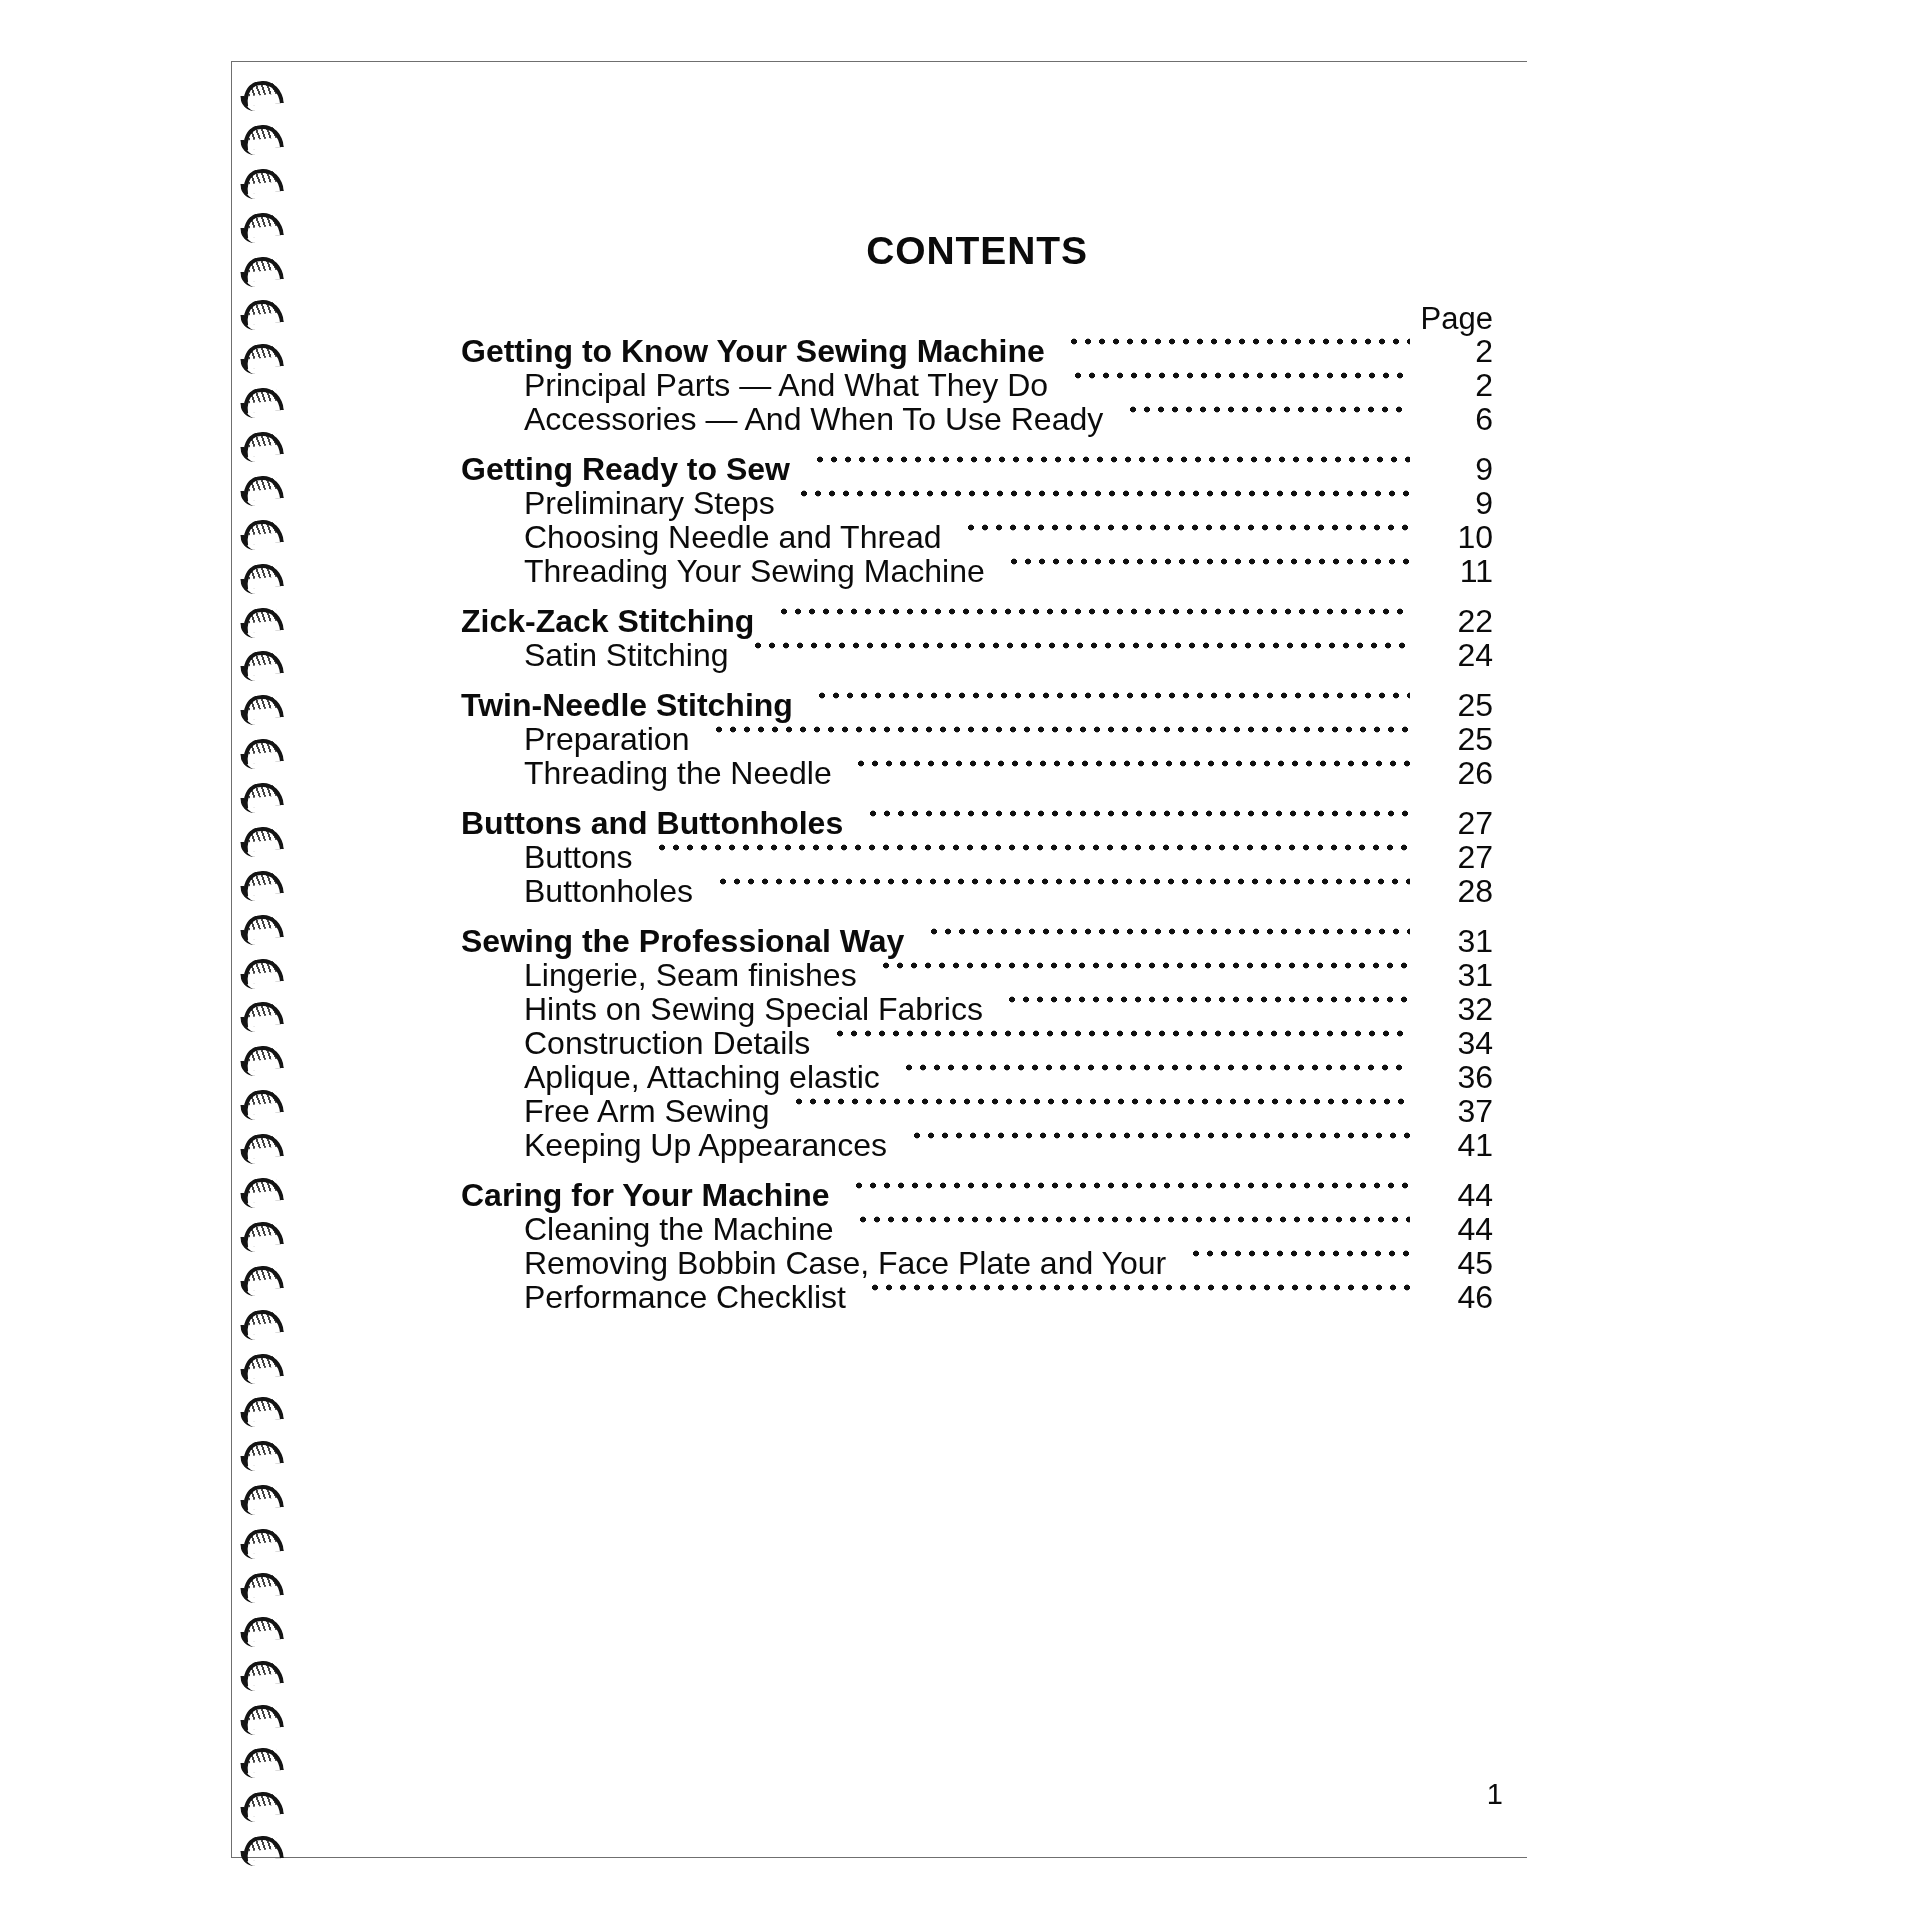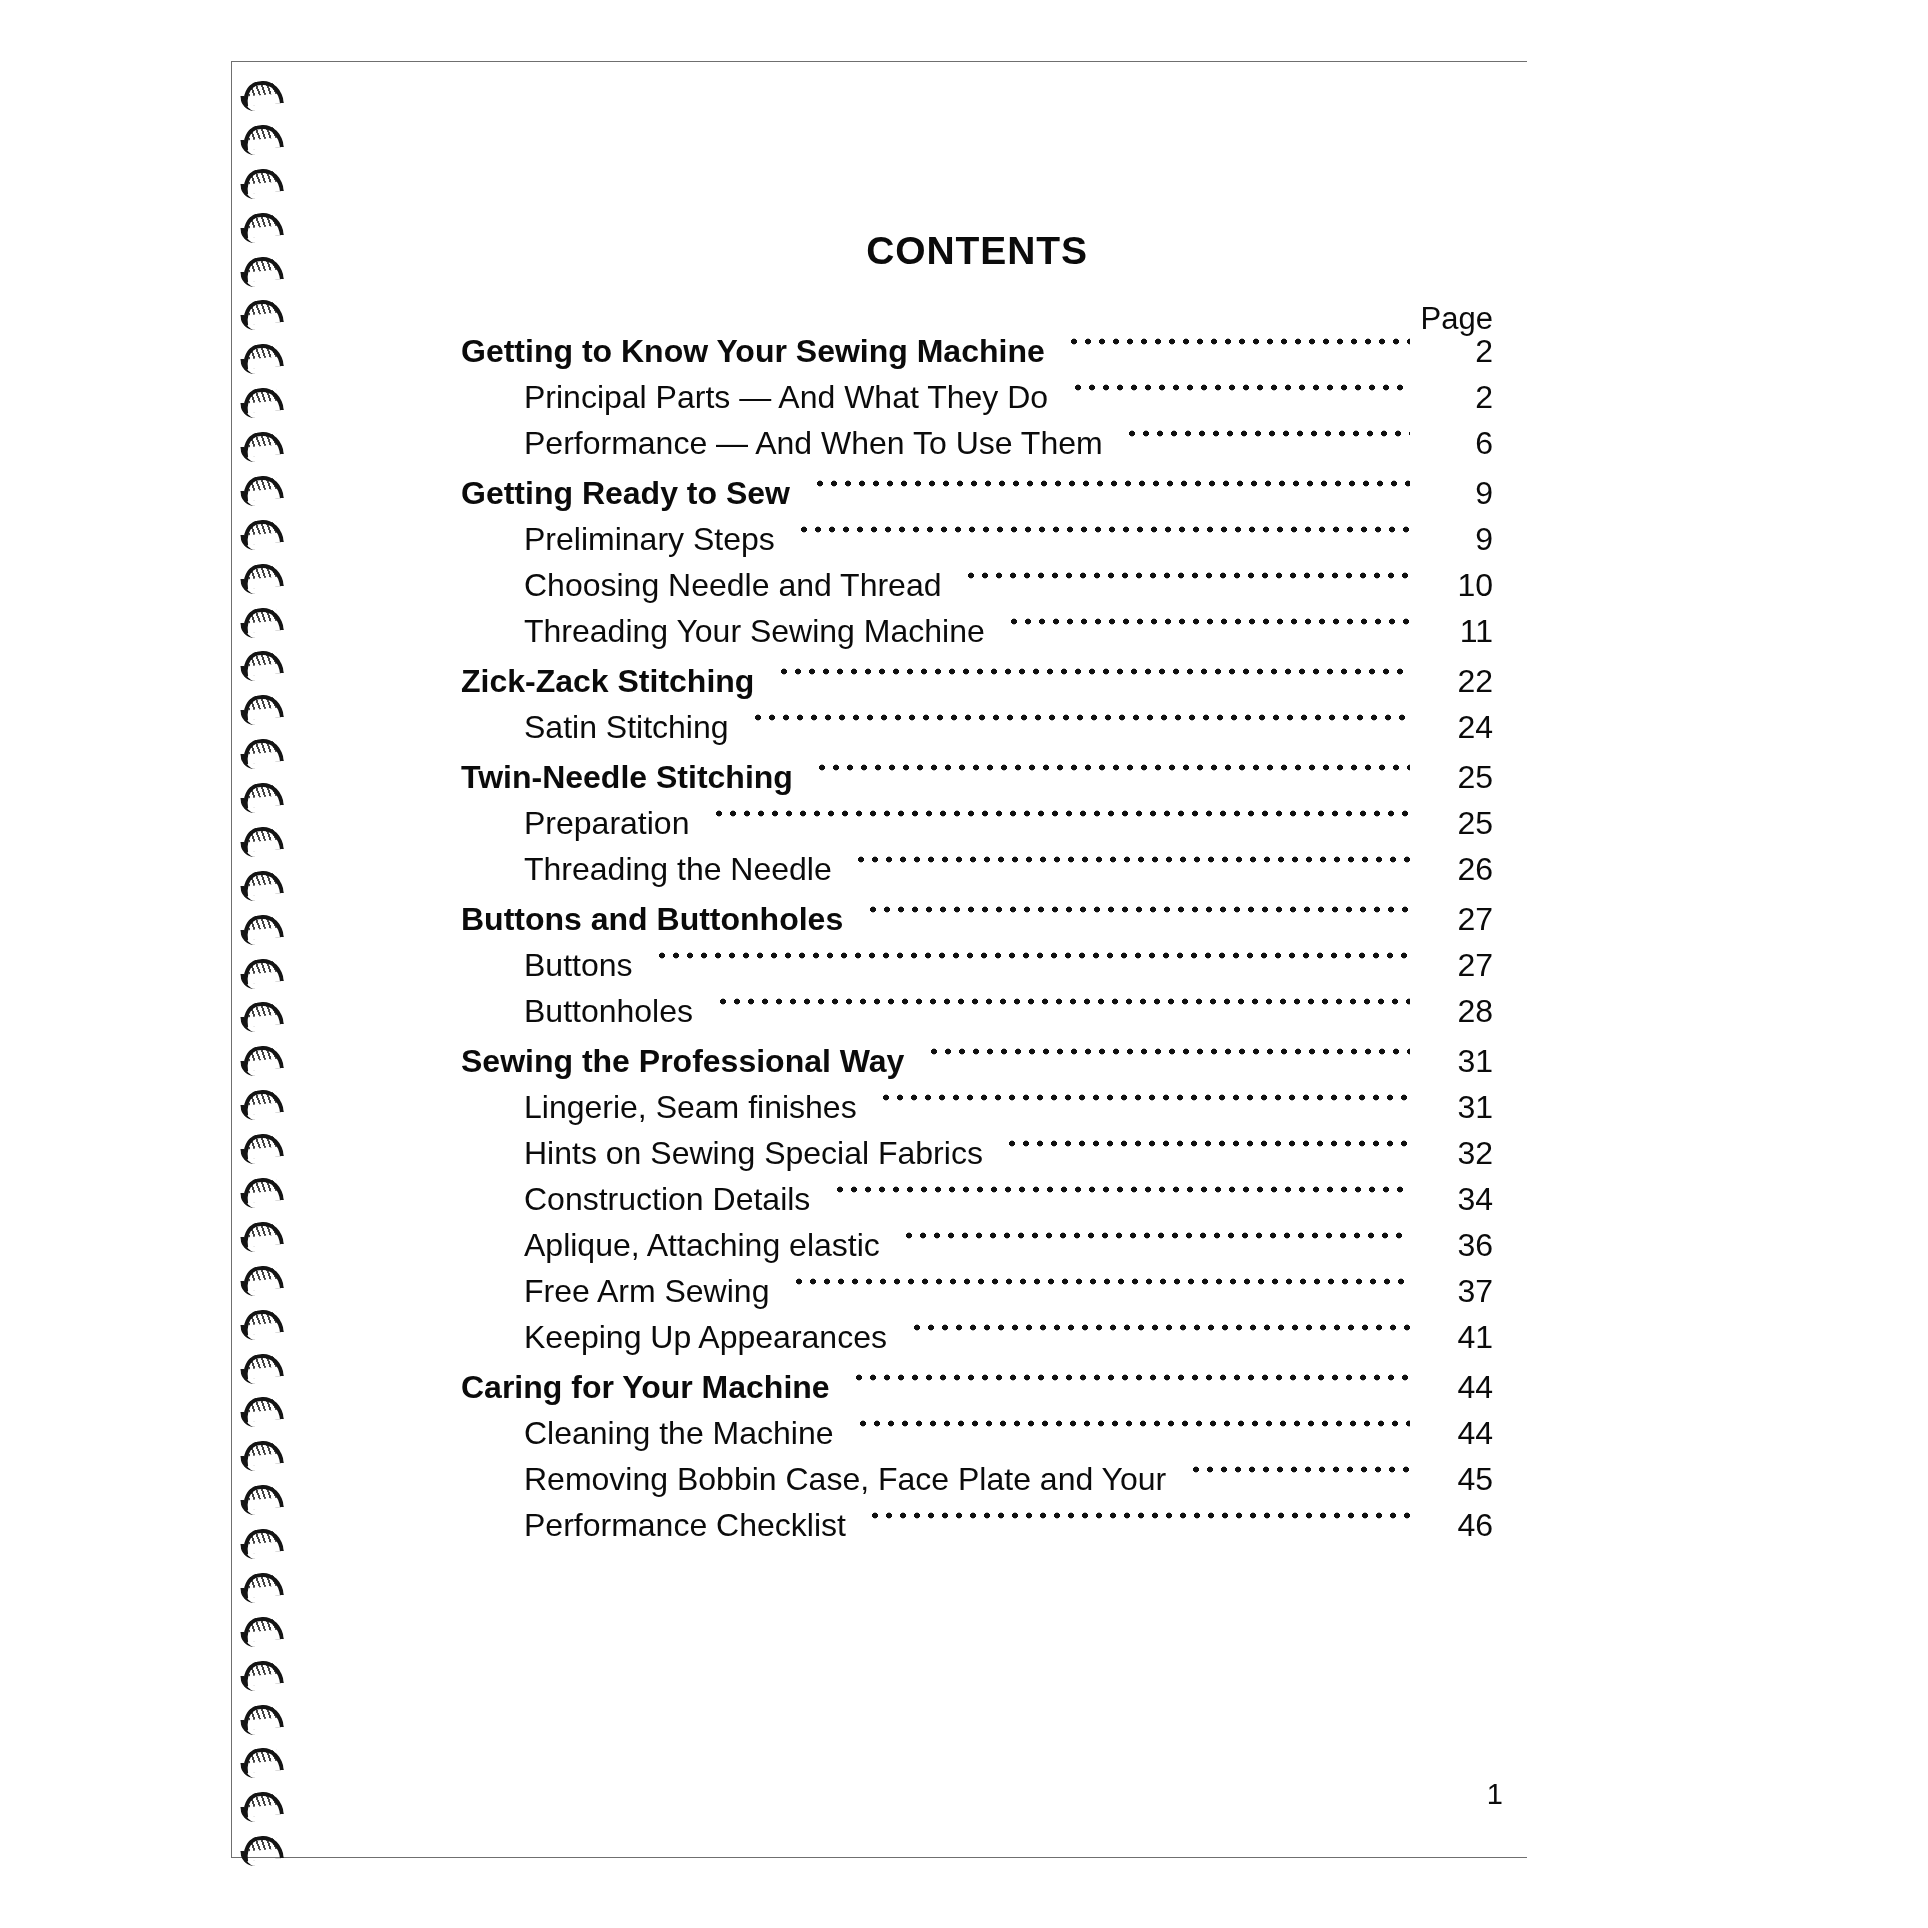--- a/index.html
+++ b/index.html
@@ -19,21 +19,21 @@
   .doc-title{position:absolute;left:461px;top:229px;width:1032px;margin:0;text-align:center;
         font-size:39px;font-weight:700;letter-spacing:0.9px;}
   .page-col-label{position:absolute;left:461px;top:301px;width:1032px;text-align:right;
         font-size:31px;font-weight:400;}
   
   .toc{position:absolute;left:461px;top:335px;width:1032px;}
   .section + .section{margin-top:16px;}
   .row{display:flex;height:34px;font-size:32px;line-height:1;}
   .row .t{white-space:nowrap;padding-bottom:2.8px;}
   .row.head .t{font-weight:700;}
-  .row.sub{padding-left:63px;margin-top:12px;}
+  .row.sub{padding-left:63px;}
   .leader{flex:1;height:13px;margin:0 15px 5.6px 22.6px;
         background-image:radial-gradient(circle,#101010 2.7px,rgba(16,16,16,0) 3.2px);
         background-size:14px 13px;background-position:left center;background-repeat:repeat-x;}
   .num{width:68px;text-align:right;font-weight:400;padding-bottom:2.8px;}
   .footer-num{position:absolute;left:1465px;top:1778px;width:38px;text-align:right;
         font-size:29px;font-weight:400;}
 </style>
 </head>
 <body>
 
@@ -92,21 +92,21 @@
           <span class="t">Getting to Know Your Sewing Machine</span>
           <span class="leader"></span>
           <span class="num">2</span>
         </div>
         <div class="row sub">
           <span class="t">Principal Parts — And What They Do</span>
           <span class="leader"></span>
           <span class="num">2</span>
         </div>
         <div class="row sub">
-          <span class="t">Performance — And When To Use Them</span>
+          <span class="t">Accessories — And When To Use Ready</span>
           <span class="leader"></span>
           <span class="num">6</span>
         </div>
       </div>
       <div class="section">
         <div class="row head">
           <span class="t">Getting Ready to Sew</span>
           <span class="leader"></span>
           <span class="num">9</span>
         </div>

